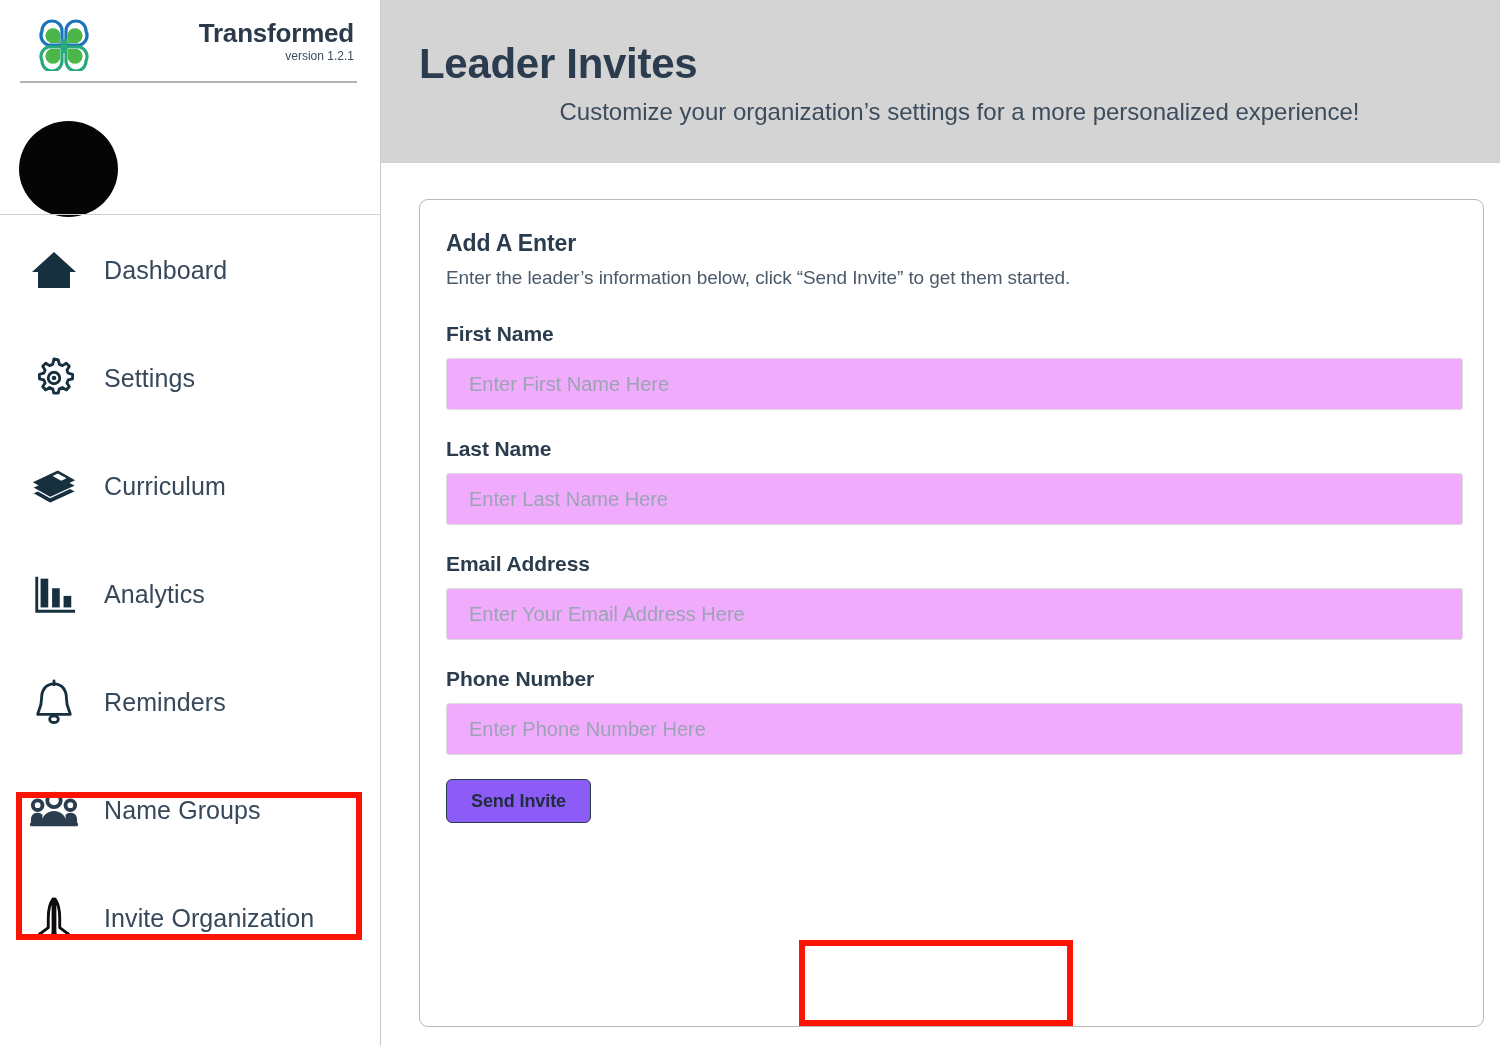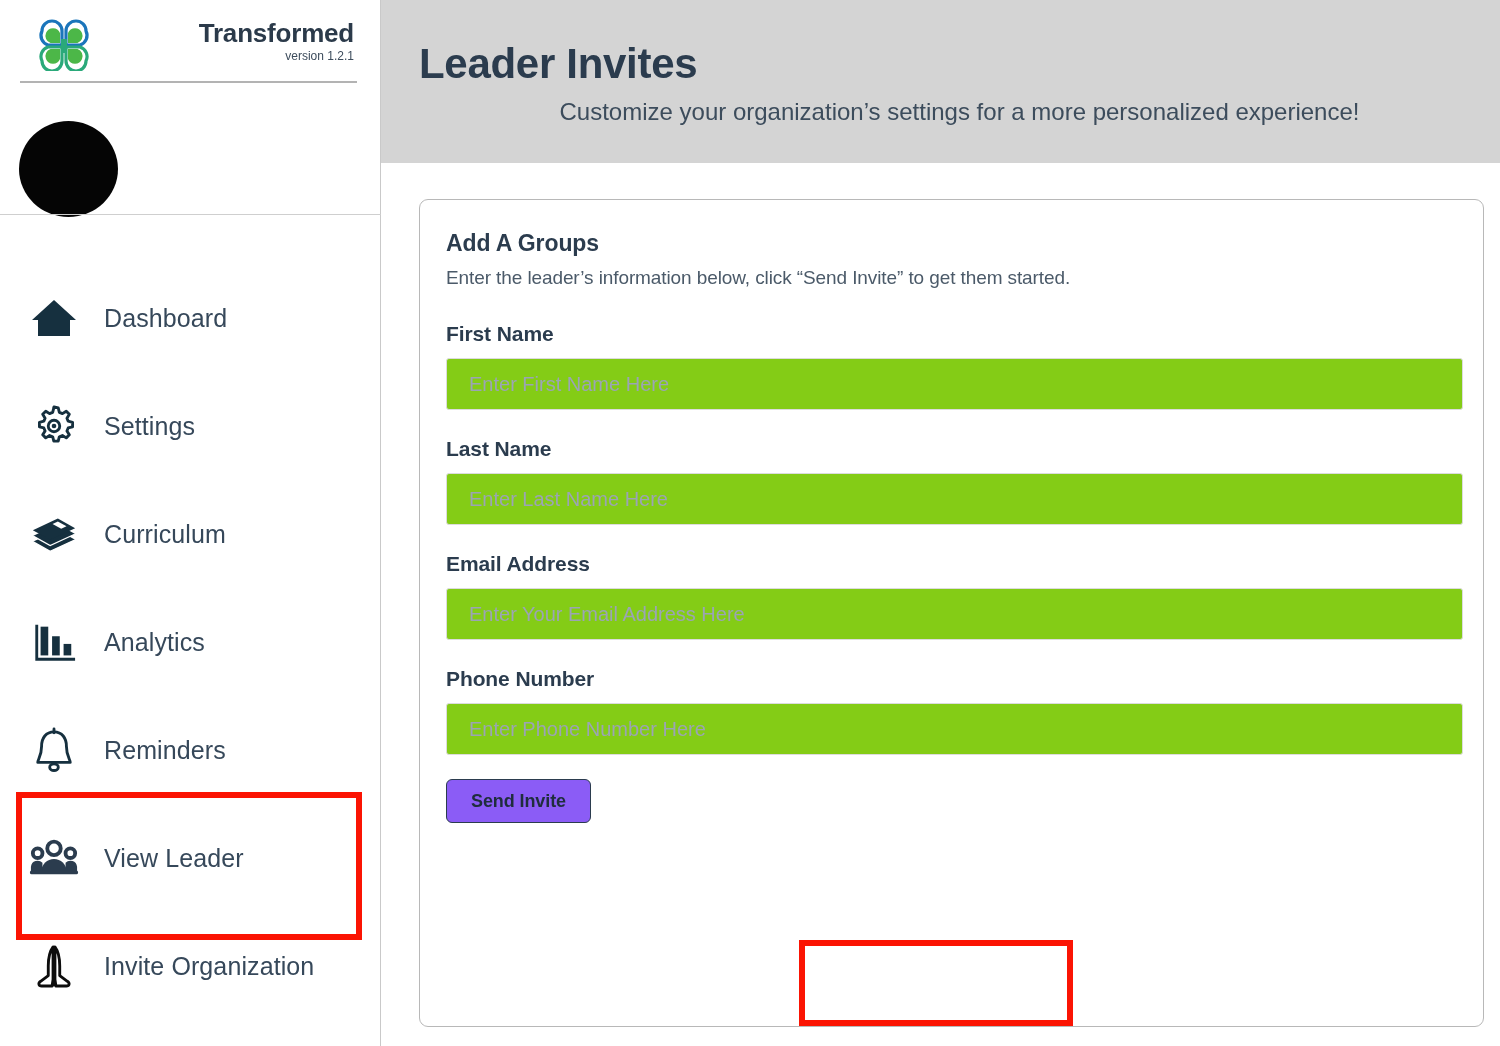--- a/index.html
+++ b/index.html
@@ -97,21 +97,20 @@
     width: 381px;
     height: 1px;
     background: #cfcfcf;
   }
 
   #nav {
     position: absolute;
     left: 0;
     top: 216px;
     width: 381px;
-    margin-top: 48px;
   }
 
   .nav-item {
     position: relative;
     display: flex;
     align-items: center;
     height: 108px;
     padding-left: 26px;
     cursor: pointer;
   }
@@ -226,21 +225,21 @@
     letter-spacing: -0.1px;
   }
 
   .field-input {
     display: block;
     margin-top: 12px;
     width: 1017px;
     height: 52px;
     border: 1px solid #dcdcdc;
     border-radius: 3px;
-    background: #84cc16;
+    background: #f0abfc;
     padding: 0 22px;
     font-size: 20px;
     font-family: "Liberation Sans", "DejaVu Sans", sans-serif;
     color: #333c47;
     outline: none;
   }
 
   .field-input::placeholder { color: #9ba4b4; }
 
   #send-invite-wrap { margin-top: 24px; }
@@ -368,21 +367,21 @@
               <circle cx="26" cy="10" r="7"></circle>
               <circle cx="9" cy="15" r="5"></circle>
               <circle cx="43" cy="15" r="5"></circle>
             </g>
             <path d="M13 34 A13 13 0 0 1 39 34 Z" fill="#2b3c4e"></path>
             <path d="M2 34 L2 29 A7 7 0 0 1 14 25 L14 34 Z" fill="#2b3c4e"></path>
             <path d="M50 34 L50 29 A7 7 0 0 0 38 25 L38 34 Z" fill="#2b3c4e"></path>
             <rect x="1" y="33" width="50" height="4" rx="1.6" fill="#2b3c4e"></rect>
           </svg>
         </span>
-        <span class="nav-label">View Leader</span>
+        <span class="nav-label">Name Groups</span>
       </div>
 
       <div class="nav-item">
         <span class="nav-icon">
           <svg viewBox="0 0 44 52" width="42" height="50" aria-hidden="true">
             <g fill="none" stroke="#0d0d0d" stroke-width="3" stroke-linejoin="round" stroke-linecap="round">
               <path d="M21 6 C18 10 16 18 16 26 L16 36 L8 42 C5 44 6 47 9 47 L20 47 L21 40 Z"></path>
               <path d="M23 6 C26 10 28 18 28 26 L28 36 L36 42 C39 44 38 47 35 47 L24 47 L23 40 Z"></path>
               <path d="M22 8 L22 46"></path>
             </g>
@@ -397,21 +396,21 @@
   </aside>
 
   <main id="main">
 
     <header id="page-header">
       <h1 id="page-title">Leader Invites</h1>
       <p id="page-subtitle">Customize your organization’s settings for a more personalized experience!</p>
     </header>
 
     <section id="card">
-      <h2 id="card-title">Add A Groups</h2>
+      <h2 id="card-title">Add A Enter</h2>
       <p id="card-desc">Enter the leader’s information below, click “Send Invite” to get them started.</p>
 
       <div class="field">
         <div class="field-label">First Name</div>
         <input class="field-input" type="text" placeholder="Enter First Name Here" style="">
       </div>
 
       <div class="field">
         <div class="field-label">Last Name</div>
         <input class="field-input" type="text" placeholder="Enter Last Name Here" style="">

